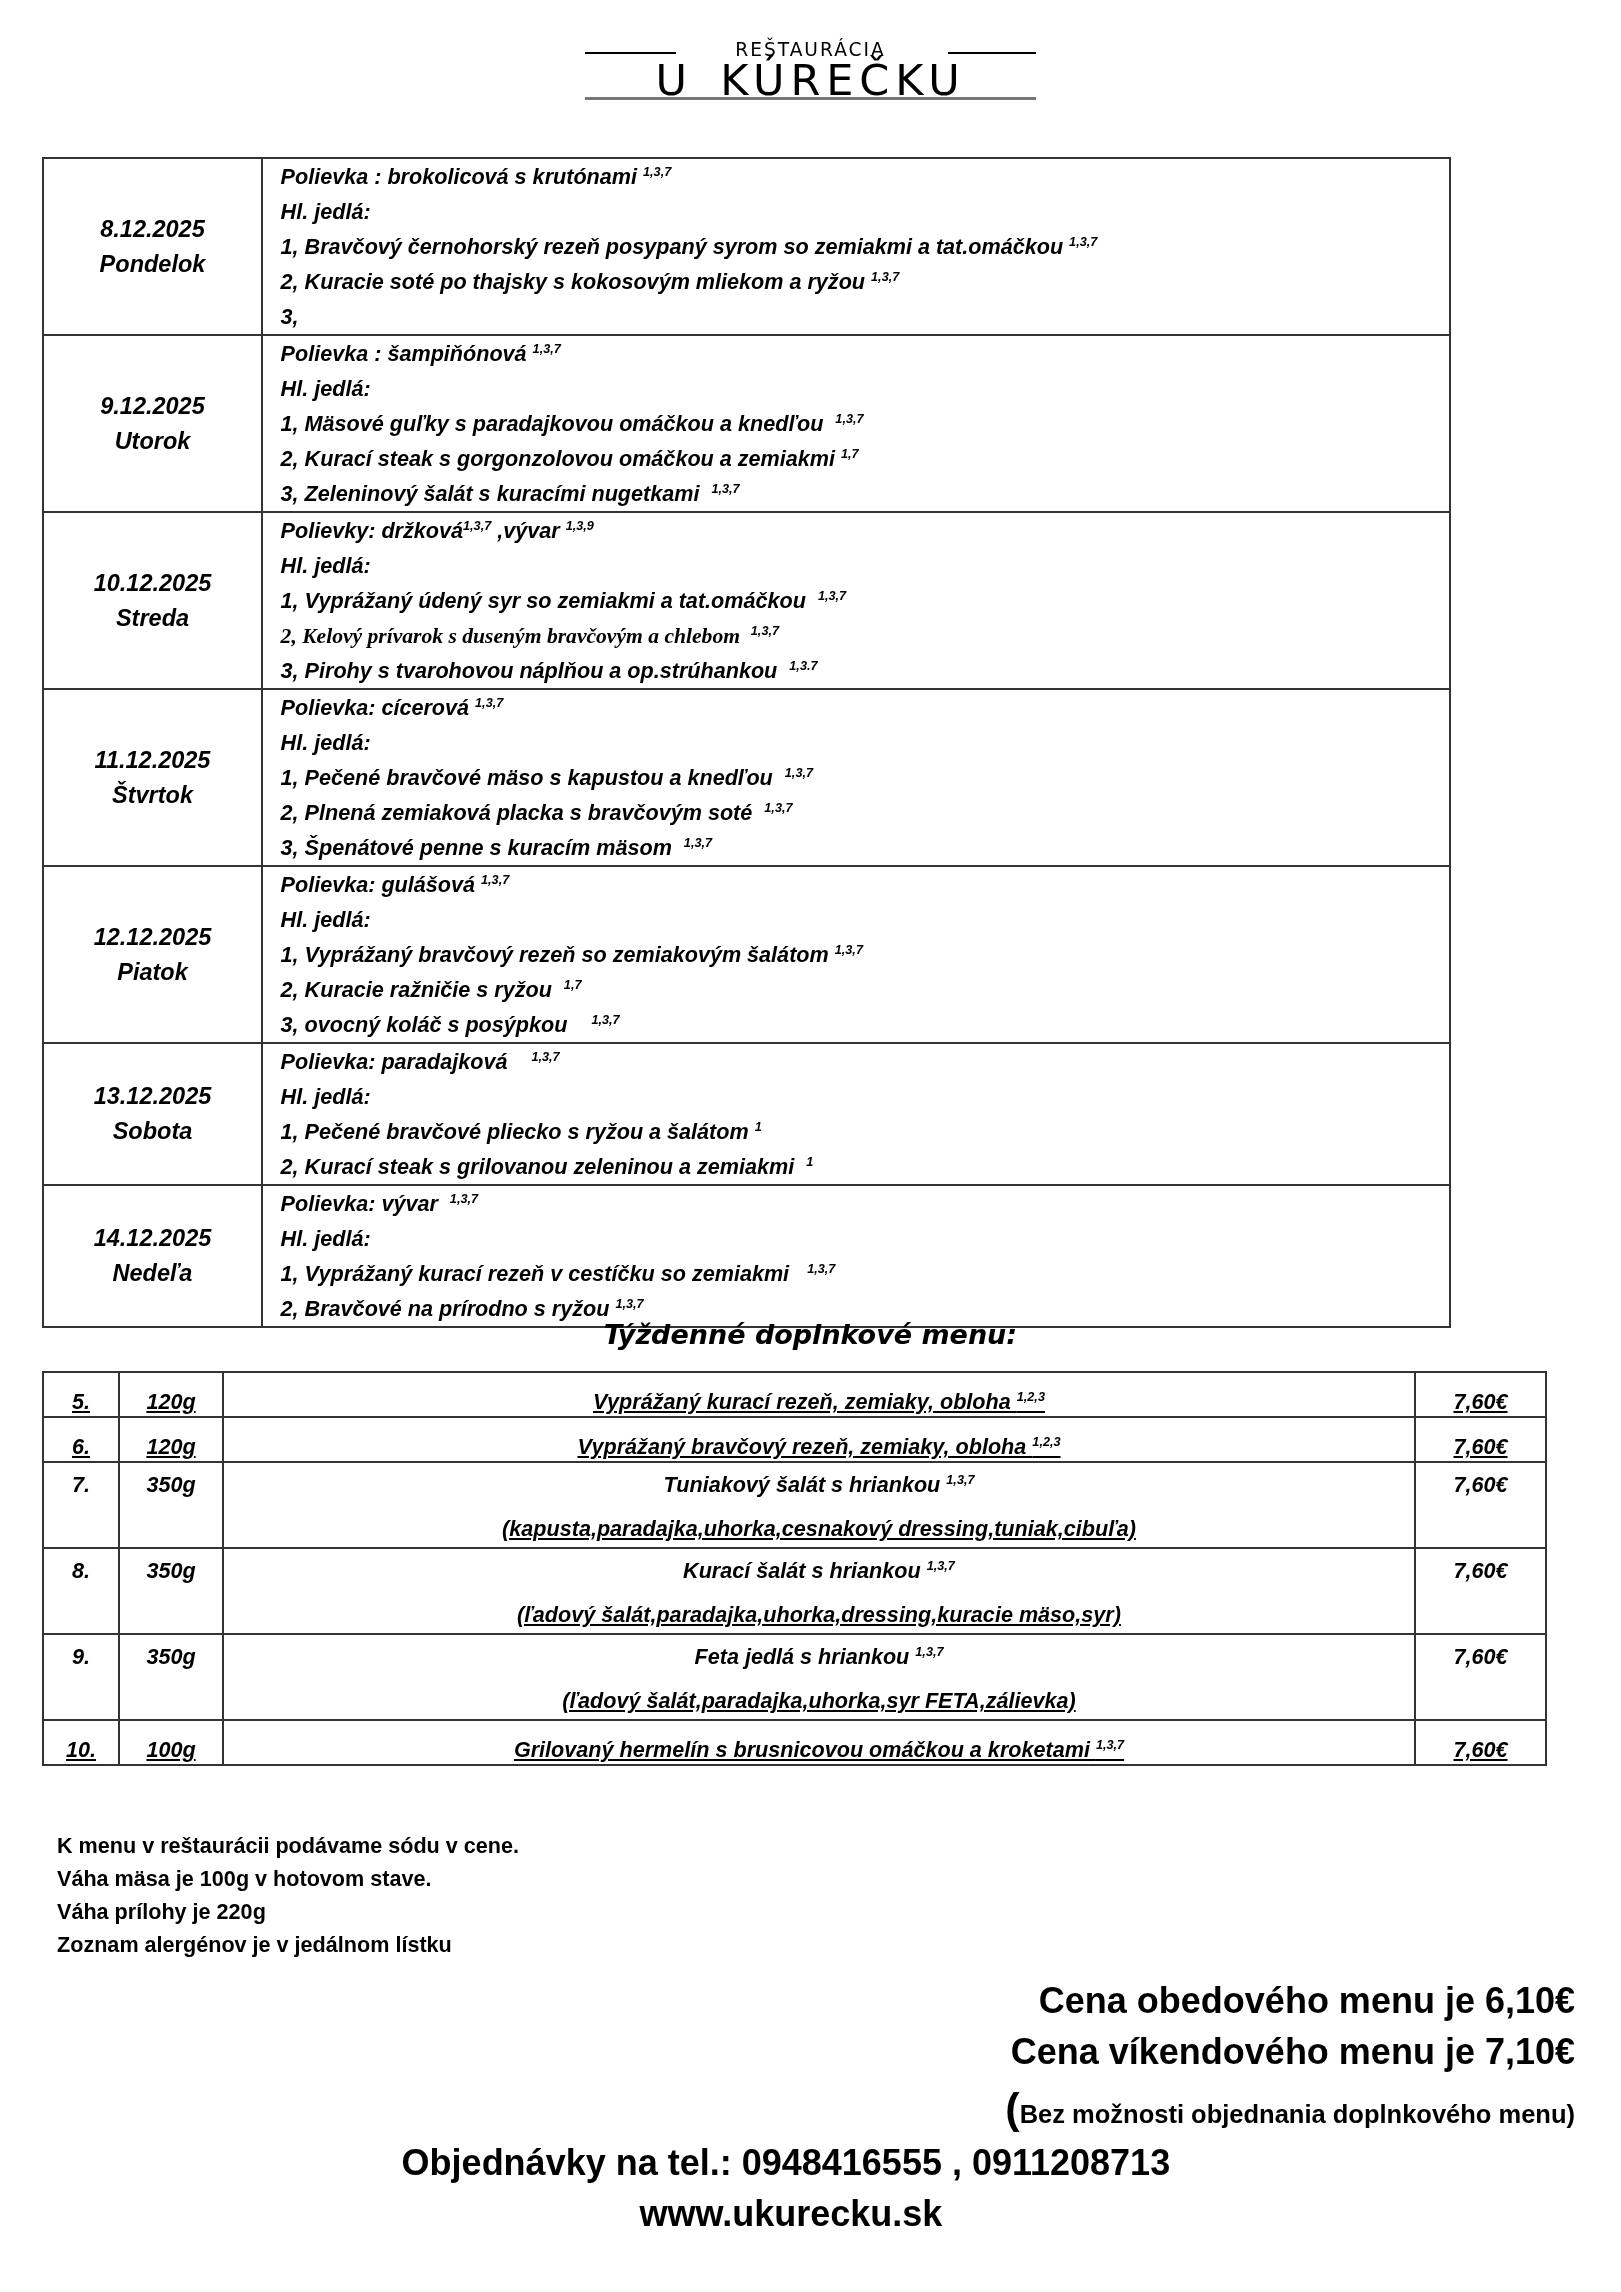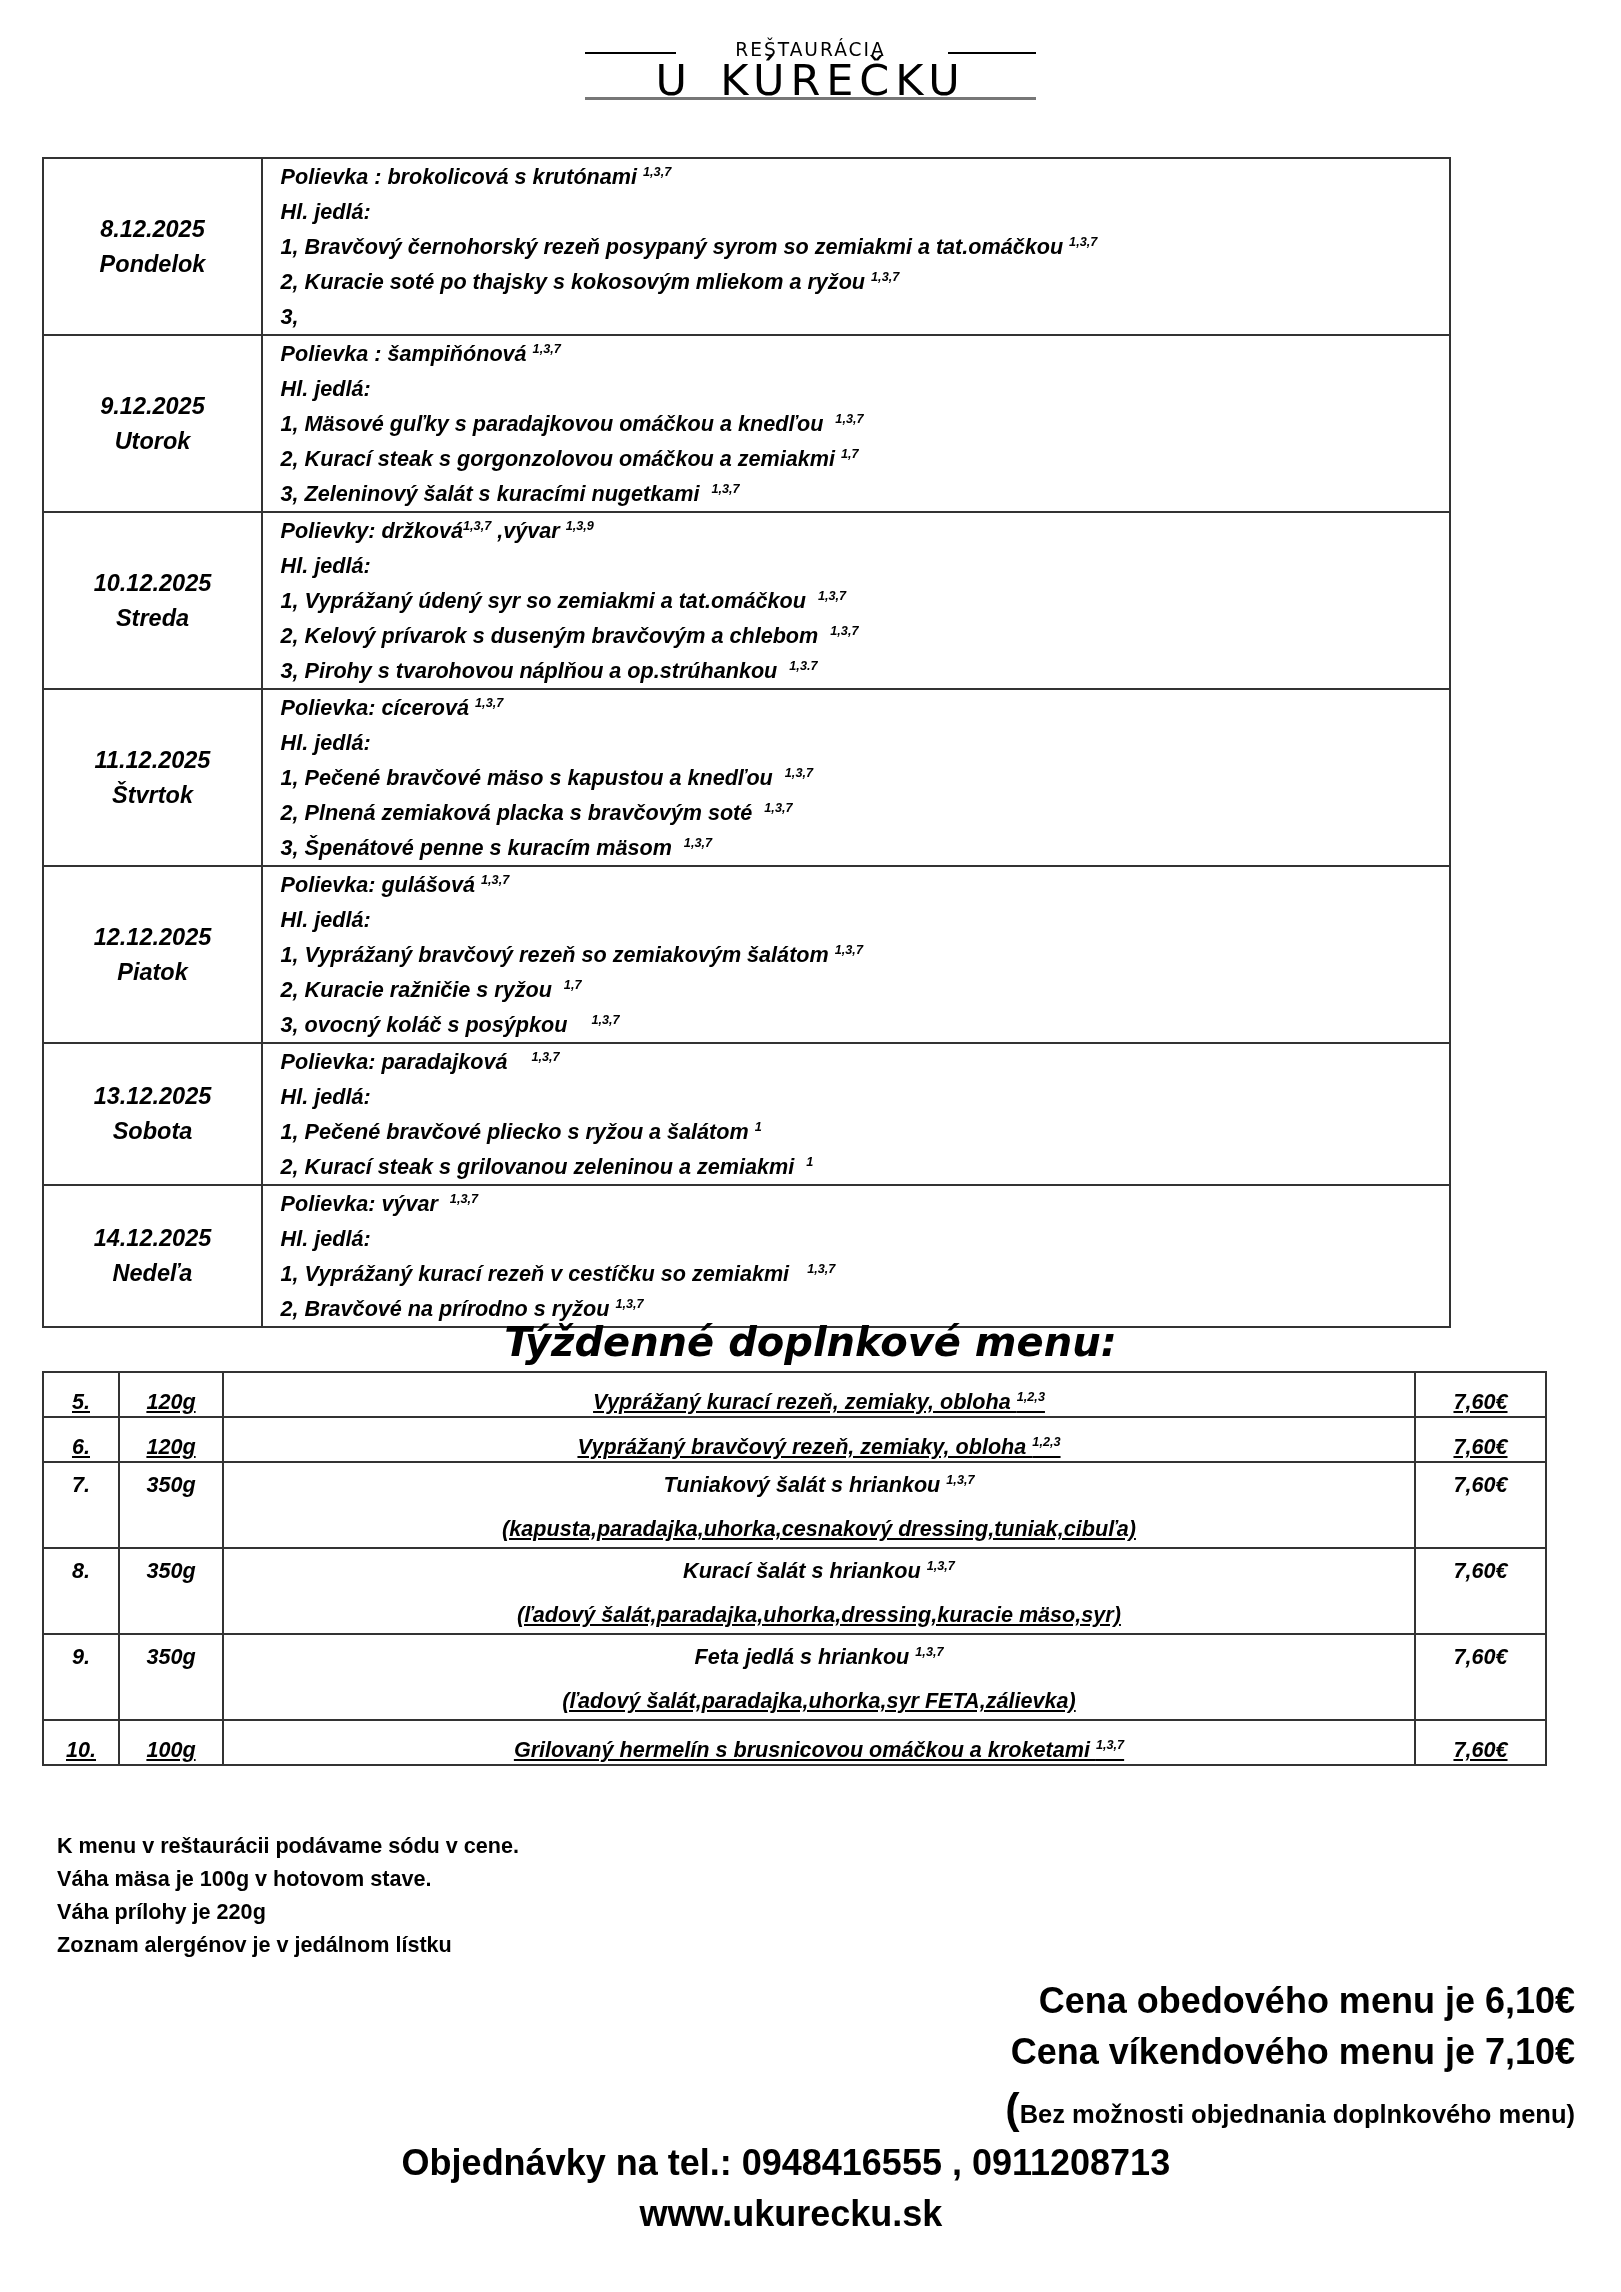--- a/index.html
+++ b/index.html
@@ -16,21 +16,21 @@
   .logo .under { position: absolute; left: 0; right: 0; top: 58px; height: 2.9px; background: #777; }
 
   
   .daily { position: absolute; left: 42px; top: 157px; width: 1409px; border-collapse: collapse; }
   .daily td { border: 2px solid #333; vertical-align: middle; padding: 0; }
   .daily td.date { width: 217px; text-align: center; font-weight: bold; font-style: italic; font-size: 23.5px; line-height: 35px; }
   .daily td.menu { padding-left: 17.6px; font-weight: bold; font-style: italic; font-size: 21.6px; }
   .daily .ln { height: 35px; line-height: 35px; white-space: nowrap; }
   sup { font-size: 12.7px; vertical-align: 7.8px; line-height: 0; font-weight: bold; }
 
-  .weekly-title { position: absolute; left: 0; width: 1621px; top: 1319px; text-align: center; font-size: 40px; font-weight: bold; font-style: italic; font-family: "DejaVu Sans", sans-serif; }
+  .weekly-title { position: absolute; left: 0; width: 1621px; top: 1319px; text-align: center; font-size: 27px; font-weight: bold; font-style: italic; font-family: "DejaVu Sans", sans-serif; }
 
   
   .weekly { position: absolute; left: 42px; top: 1371px; width: 1505px; border-collapse: collapse; }
   .weekly td { border: 2px solid #333; padding: 0; font-weight: bold; font-style: italic; font-size: 21.6px; vertical-align: top; }
   .weekly td.num { width: 74px; text-align: center; }
   .weekly td.wt { width: 102px; text-align: center; }
   .weekly td.desc { text-align: center; }
   .weekly td.price { width: 129px; text-align: center; }
   .weekly .cell-line { height: 43px; line-height: 57px; white-space: nowrap; }
   .weekly .u { text-decoration: underline; }
@@ -89,21 +89,21 @@
       </tr>
       <tr>
         <td class="date">
           <div>10.12.2025</div>
           <div>Streda</div>
         </td>
         <td class="menu">
           <div class="ln"><span style="white-space: pre;">Polievky: držková</span><sup>1,3,7</sup><span style="white-space: pre;"> ,vývar </span><sup>1,3,9</sup></div>
           <div class="ln"><span style="white-space: pre;">Hl. jedlá:</span></div>
           <div class="ln"><span style="white-space: pre;">1, Vyprážaný údený syr so zemiakmi a tat.omáčkou  </span><sup>1,3,7</sup></div>
-          <div class="ln"><span style="white-space: pre;">2, Kelový prívarok s duseným bravčovým a chlebom  </span><sup>1,3,7</sup></div>
+          <div class="ln"><span style="white-space: pre; font-family: Liberation Serif, serif;">2, Kelový prívarok s duseným bravčovým a chlebom  </span><sup>1,3,7</sup></div>
           <div class="ln"><span style="white-space: pre;">3, Pirohy s tvarohovou náplňou a op.strúhankou  </span><sup>1,3.7</sup></div>
         </td>
       </tr>
       <tr>
         <td class="date">
           <div>11.12.2025</div>
           <div>Štvrtok</div>
         </td>
         <td class="menu">
           <div class="ln"><span style="white-space: pre;">Polievka: cícerová </span><sup>1,3,7</sup></div>

